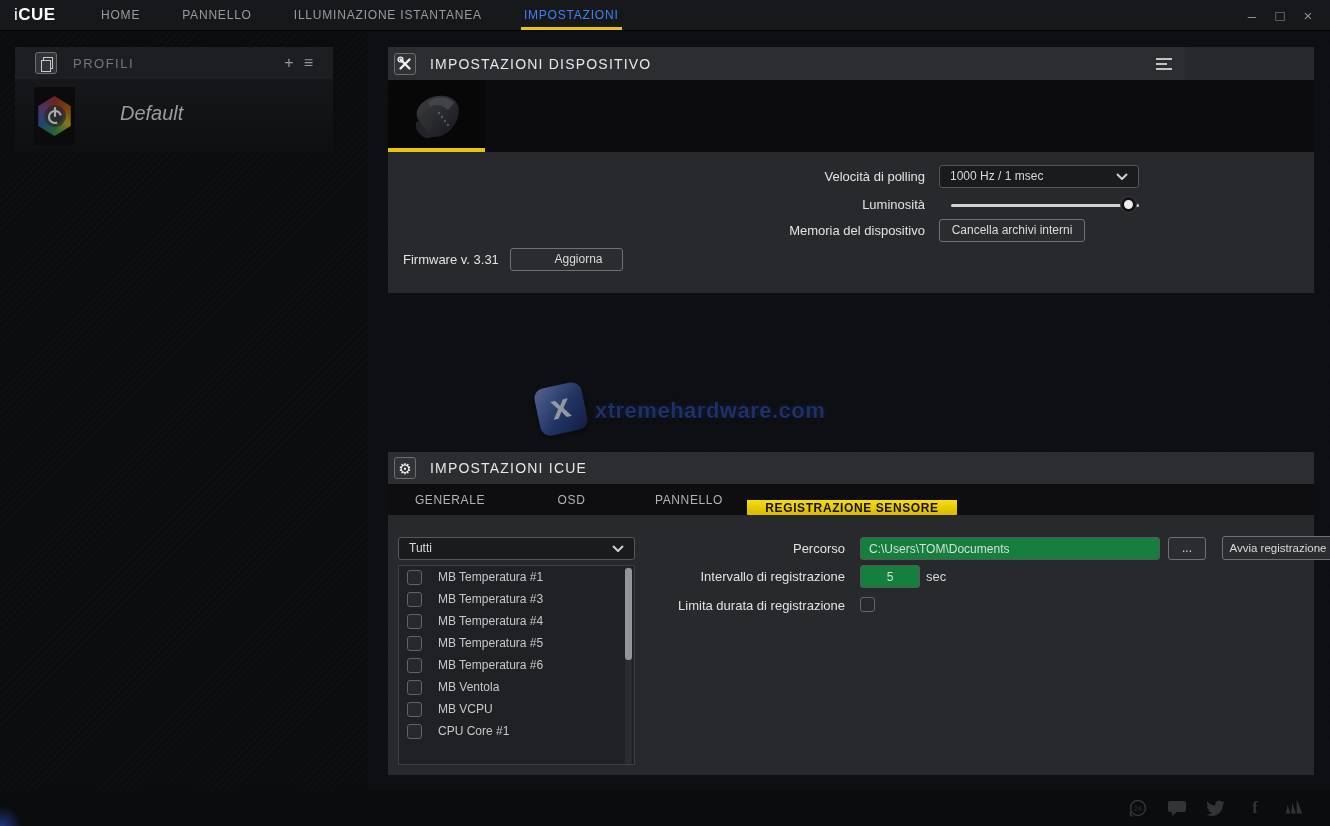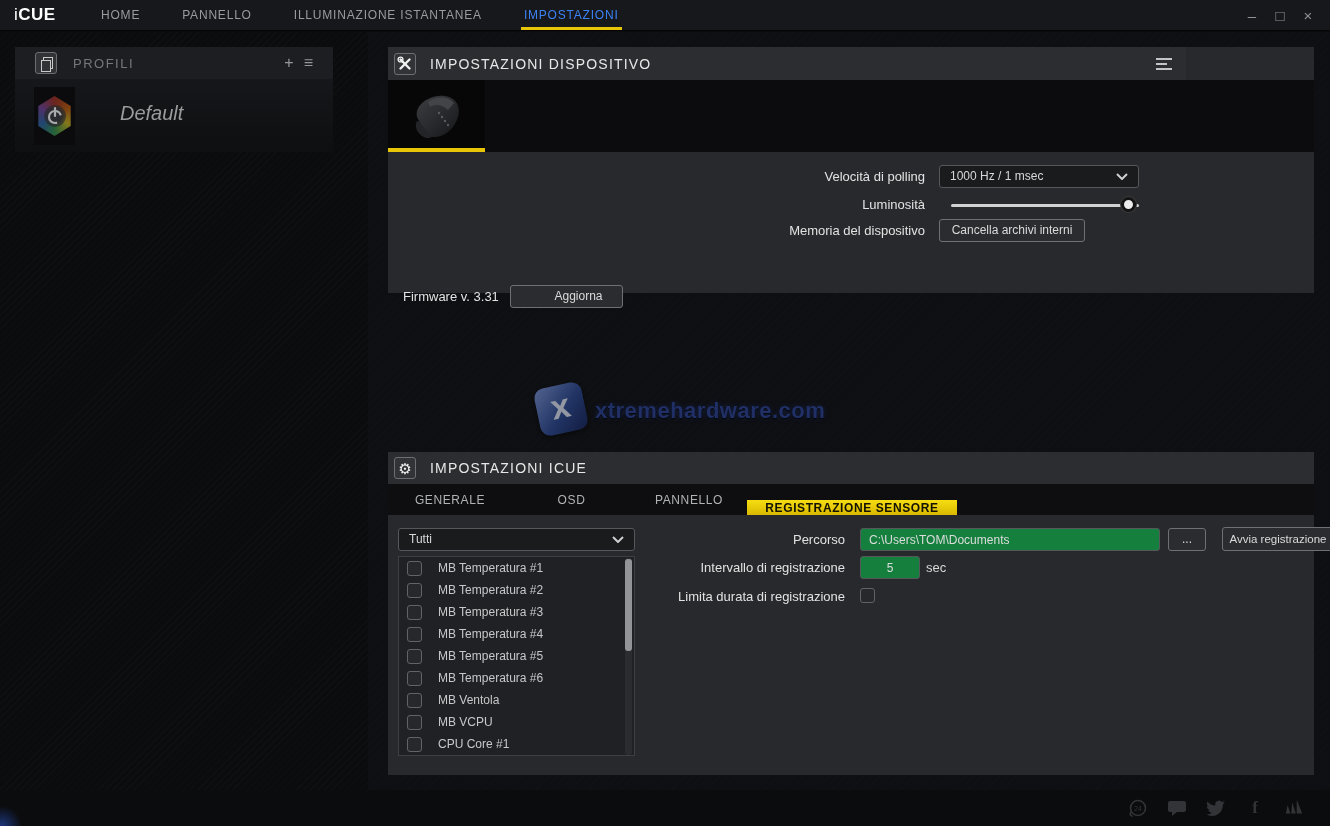--- a/index.html
+++ b/index.html
@@ -80,21 +80,21 @@
   .wm-text { position:absolute; left:60px; top:15px; color:#263a80; font-size:22px; font-weight:bold; letter-spacing:.5px;
              text-shadow:0 1px 1px rgba(0,0,0,.8), 0 0 6px rgba(40,70,170,.45); opacity:.9; }
 
   
   .icue-panel { position:absolute; left:388px; top:452px; width:926px; height:323px; background:#28292c; }
   .icue-header { left:0; top:0; width:926px; position:absolute; height:32px; }
   .icue-tabs { position:absolute; left:0; top:32px; width:926px; height:31px; background:#0e0e10; display:flex; }
   .icue-tab { color:#b2b3b5; font-size:12px; letter-spacing:.6px; display:flex; align-items:center; justify-content:center; }
   .icue-tab:nth-child(1){ width:124px; } .icue-tab:nth-child(2){ width:119px; } .icue-tab:nth-child(3){ width:116px; } .icue-tab:nth-child(4){ width:210px;margin-top:16px; }
   .icue-tab.active { background:linear-gradient(#f6dd12,#d9b900); color:#141200; font-weight:bold; }
-  .icue-body { position:absolute; left:0; top:51px; width:926px; height:260px; }
+  .icue-body { position:absolute; left:0; top:60px; width:926px; height:260px; }
 
   .sensor-filter { left:10px; top:25px; width:237px; }
   .sensor-list { position:absolute; left:10px; top:53px; width:237px; height:200px; background:#202124; border:1px solid #3e3f42; overflow:hidden; }
   .sensor-row { height:22px; display:flex; align-items:center; }
   .checkbox { width:15px; height:15px; border:1px solid #626366; border-radius:3px; background:#27282b; flex:0 0 auto; }
   .sensor-row .checkbox { margin-left:8px; }
   .sensor-label { color:#c7c8ca; font-size:12px; margin-left:16px; white-space:nowrap; }
   .scrollbar { position:absolute; right:2px; top:1px; width:7px; height:197px; background:#2b2c2f; border-radius:3px; }
   .scroll-thumb { position:absolute; left:0; top:1px; width:7px; height:92px; background:#939497; border-radius:3px; }
 
@@ -209,21 +209,21 @@
       </div>
       <div class="dev-row" style="top:41px;">
         <div class="dev-label">Luminosità</div>
         <div class="slider-track" style="left:563px; top:11px; width:188px;"></div>
         <div class="slider-handle" style="left:733px; top:4px;"></div>
       </div>
       <div class="dev-row" style="top:67px;">
         <div class="dev-label">Memoria del dispositivo</div>
         <div class="btn" style="left:551px; top:0; width:146px; line-height:21px;">Cancella archivi interni</div>
       </div>
-      <div class="dev-row" style="top:96px;margin-top:37px;">
+      <div class="dev-row" style="top:96px;">
         <div class="dev-label" style="width:537px; text-align:left; padding-left:15px;">Firmware v. 3.31</div>
         <div class="btn" style="left:122px; top:0; width:113px; line-height:21px;padding-left:24px;">Aggiorna</div>
       </div>
     </div>
   </div>
 
   <div class="watermark">
     <div class="wm-logo">
       <span>x</span>
     </div>
@@ -251,24 +251,20 @@
         <svg width="12" height="7" viewBox="0 0 12 7">
           <polyline points="1,1 6,6 11,1" fill="none" stroke="#cfcfcf" stroke-width="2"></polyline>
         </svg>
       </div>
 
       <div class="sensor-list">
         <div>
             <div class="sensor-row">
               <div class="checkbox"></div>
               <div class="sensor-label">MB Temperatura #1</div>
-            </div>
-            <div class="sensor-row">
-              <div class="checkbox"></div>
-              <div class="sensor-label">MB Temperatura #2</div>
             </div>
             <div class="sensor-row">
               <div class="checkbox"></div>
               <div class="sensor-label">MB Temperatura #3</div>
             </div>
             <div class="sensor-row">
               <div class="checkbox"></div>
               <div class="sensor-label">MB Temperatura #4</div>
             </div>
             <div class="sensor-row">

